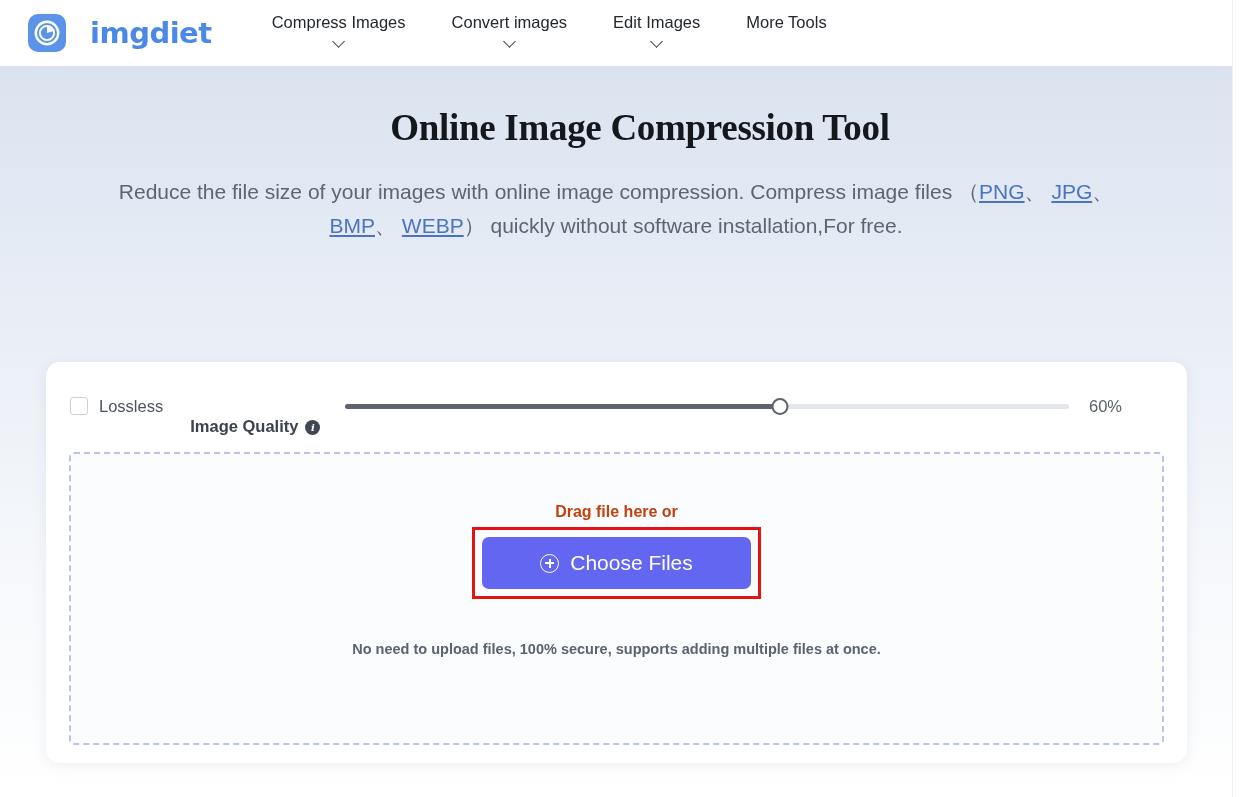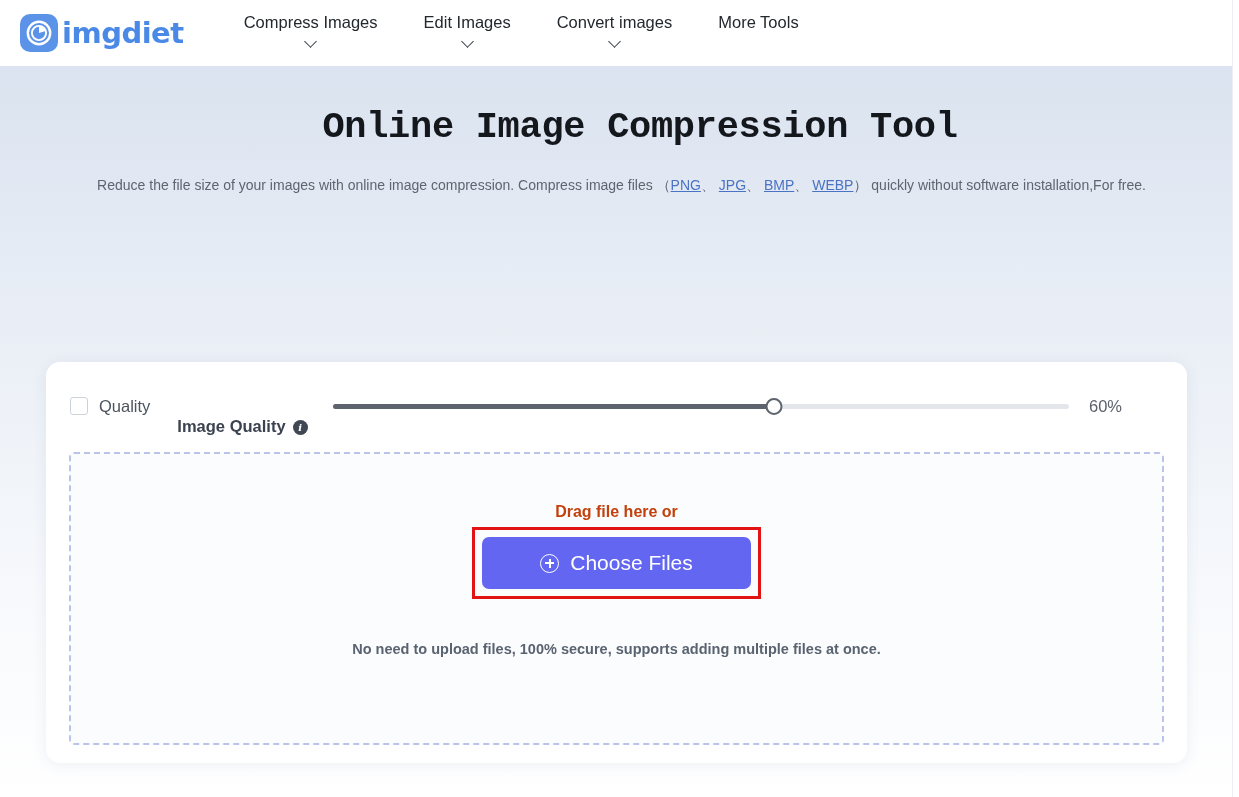--- a/index.html
+++ b/index.html
@@ -27,22 +27,22 @@
     width: 1232px;
     height: 66px;
     background: #ffffff;
     display: flex;
     align-items: center;
     z-index: 5;
   }
   .brand {
     display: flex;
     align-items: center;
-    margin-left: 20px;
-    gap: 4px;
+    margin-left: 28px;
+    gap: 24px;
     text-decoration: none;
   }
   .logo-mark {
     width: 38px; height: 38px;
     border-radius: 10px;
     background: #5b93e8;
     display: flex;
     align-items: center;
     justify-content: center;
     flex: 0 0 auto;
@@ -103,30 +103,29 @@
     top: 66px; left: 0;
     width: 1232px;
     text-align: center;
   }
   .hero h1 {
     margin: 40px 0 0 0;
     font-size: 37px;
     font-weight: 700;
     color: #14181d;
     letter-spacing: -0.3px;
-    font-family: Liberation Mono, monospace;
+    font-family: Liberation Serif, serif;
     padding-left: 48px;
   }
   .hero .sub {
     margin: 26px auto 16px auto;
     max-width: 1060px;
-    font-size: 14px;
+    font-size: 21px;
     line-height: 1.6;
     color: #5c6570;
-    text-align: right;
   }
   .hero .sub a {
     color: #4a73c4;
     text-decoration: underline;
   }
 
   
   .card {
     position: absolute;
     left: 46px;
@@ -333,25 +332,25 @@
       </span>
       <span class="logo-text">imgdiet</span>
     </a>
 
     <nav class="nav">
       <div class="nav-item">
         <span>Compress Images</span>
         <span class="chev"></span>
       </div>
       <div class="nav-item">
-        <span>Edit Images</span>
+        <span>Convert images</span>
         <span class="chev"></span>
       </div>
       <div class="nav-item">
-        <span>Convert images</span>
+        <span>Edit Images</span>
         <span class="chev"></span>
       </div>
       <div class="nav-item">
         <span>More Tools</span>
       </div>
     </nav>
   </div>
 
   <div class="hero">
     <h1>Online Image Compression Tool</h1>
@@ -359,21 +358,21 @@
       <span>Reduce the file size of your images with online image compression. Compress image files</span>
       <span>（</span><a href="#">PNG</a><span>、</span> <a href="#">JPG</a><span>、</span> <a href="#">BMP</a><span>、</span> <a href="#">WEBP</a><span>）</span>
       <span>quickly without software installation,For free.</span>
     </p>
   </div>
 
   <div class="card">
 
     <div class="quality-row">
       <span class="checkbox"></span>
-      <span class="lossless-label">Quality</span>
+      <span class="lossless-label">Lossless</span>
       <span class="quality-label"><span>Image Quality</span><span class="info-icon">i</span></span>
 
       <span class="slider-wrap">
         <span class="track"></span>
         <span class="track-fill" id="track-fill" style="width: 60%;"></span>
         <span class="thumb" id="slider-thumb" style="left: 60%;"></span>
       </span>
 
       <span class="pct">60%</span>
     </div>

